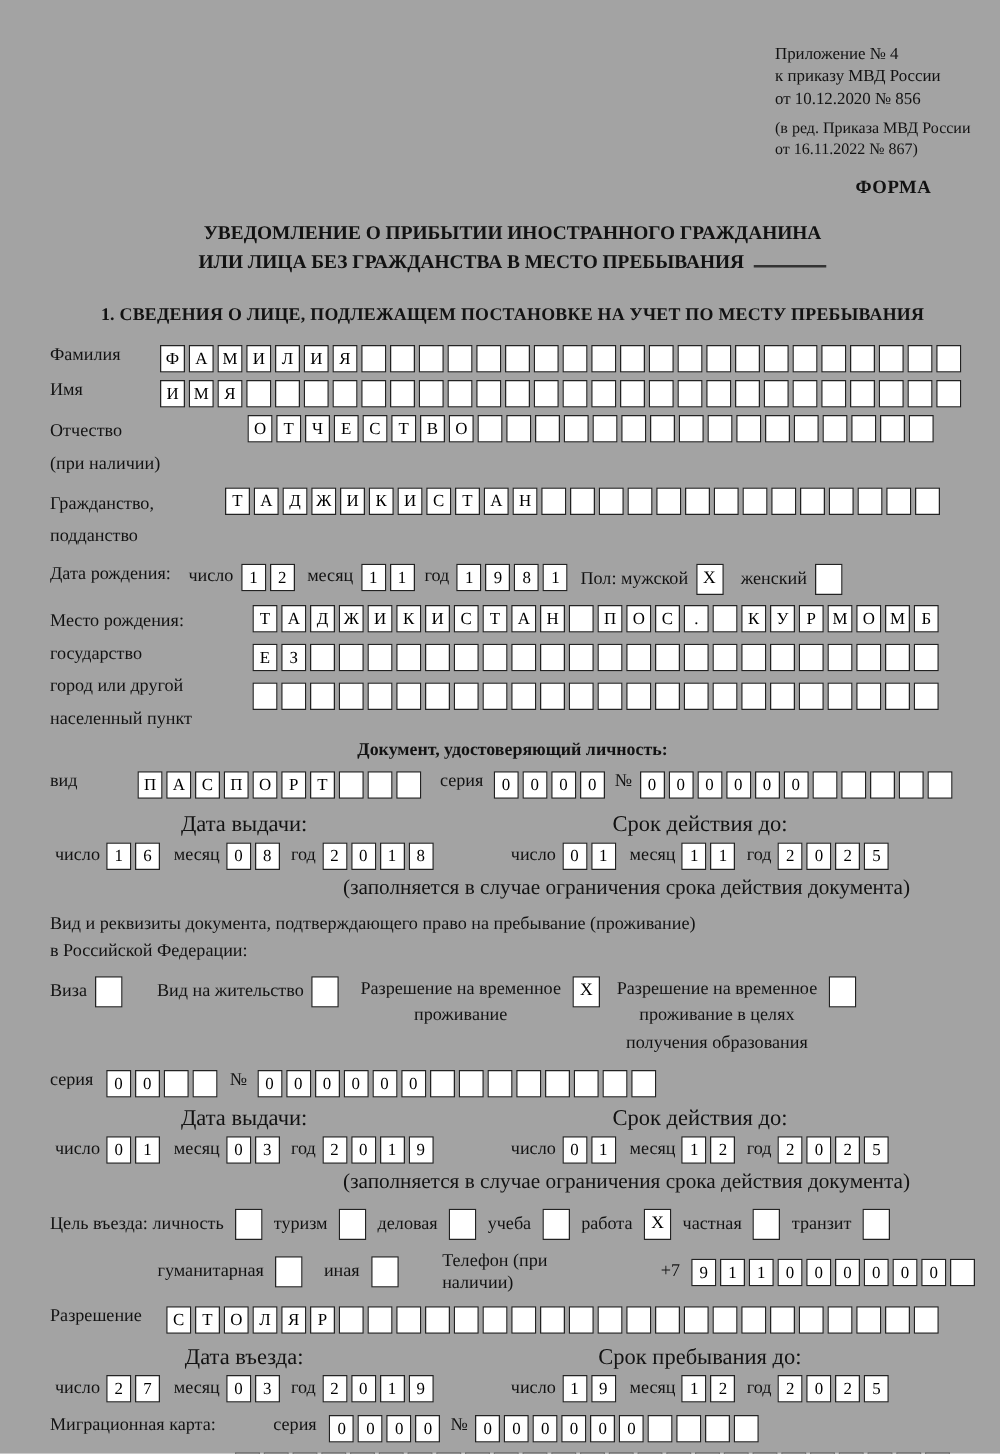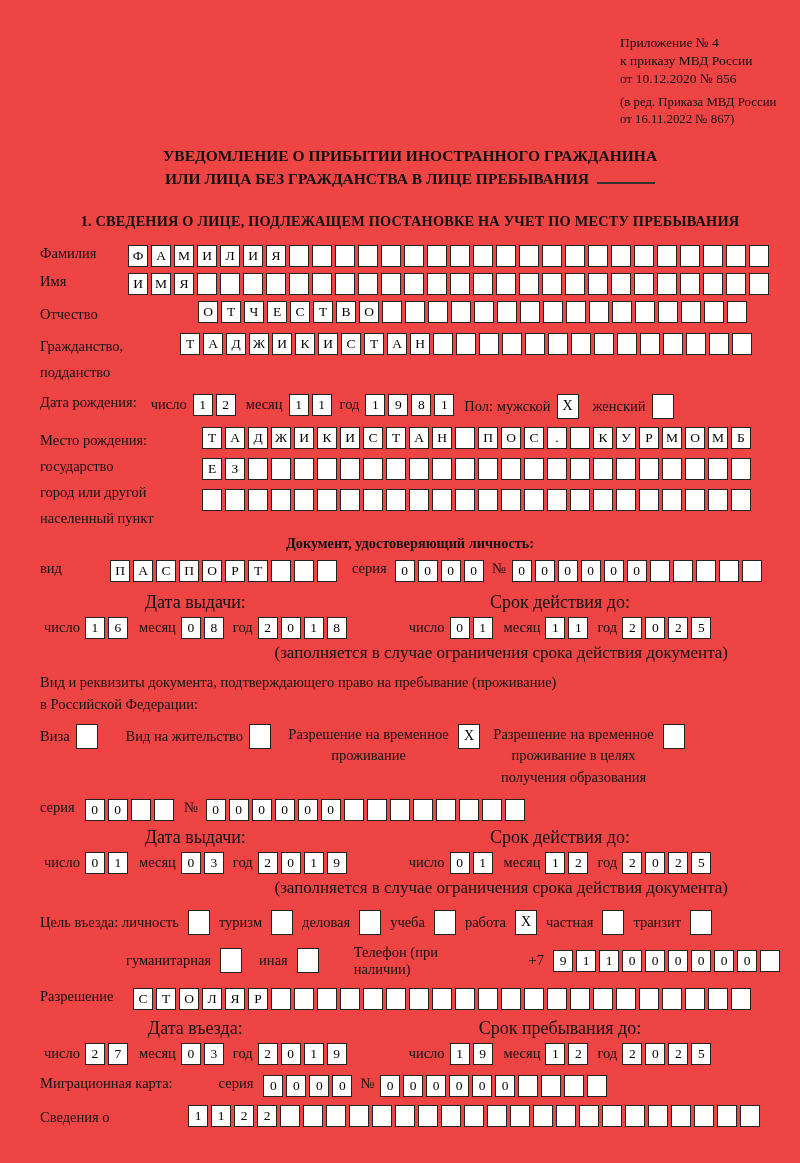--- a/index.html
+++ b/index.html
@@ -1,19 +1,19 @@
 <!DOCTYPE html>
 <html><head>
 <meta charset="utf-8">
 <style>
   html,body{margin:0;padding:0;background:#ffffff;}
   .page{
     width:800px;height:1163px;box-sizing:border-box;
     padding:34px 20px 10px 40px;
-    font-family:"Liberation Serif",serif;color:#121212;background:#ef4444;
+    font-family:"Liberation Serif",serif;color:#121212;background:#a3a3a3;
     position:relative;overflow:hidden;
   }
   
   .hdr{margin-left:580px;font-size:13.5px;line-height:1.32;}
   .hdr-small{margin-top:7px;font-size:12.8px;line-height:1.32;}
   .forma{margin-top:14px;padding-right:35px;text-align:right;font-weight:bold;font-size:15px;letter-spacing:.4px;}
   
   .title{margin-top:16px;text-align:center;font-weight:bold;font-size:15.5px;line-height:1.5;}
   .uline{display:inline-block;width:58px;border-bottom:2.2px solid #333;height:.9em;margin-left:8px;}
   .sec-heading{margin-top:22px;margin-bottom:15px;text-align:center;font-weight:bold;font-size:14.3px;letter-spacing:.2px;}
@@ -55,24 +55,25 @@
 
   <div class="hdr">
     <div>Приложение № 4</div>
     <div>к приказу МВД России</div>
     <div>от 10.12.2020 № 856</div>
     <div class="hdr-small">
       <div>(в ред. Приказа МВД России</div>
       <div>от 16.11.2022 № 867)</div>
     </div>
   </div>
+  <div class="forma">ФОРМА</div>
 
   <div class="title">
     <div>УВЕДОМЛЕНИЕ О ПРИБЫТИИ ИНОСТРАННОГО ГРАЖДАНИНА</div>
-    <div><span>ИЛИ ЛИЦА БЕЗ ГРАЖДАНСТВА В ЛИЦЕ ПРЕБЫВАНИЯ</span><span class="uline"></span></div>
+    <div><span>ИЛИ ЛИЦА БЕЗ ГРАЖДАНСТВА В МЕСТО ПРЕБЫВАНИЯ</span><span class="uline"></span></div>
   </div>
 
   <div class="sec-heading">1. СВЕДЕНИЯ О ЛИЦЕ, ПОДЛЕЖАЩЕМ ПОСТАНОВКЕ НА УЧЕТ ПО МЕСТУ ПРЕБЫВАНИЯ</div>
 
   <div class="frow vcent">
     <span class="lbl w88">Фамилия</span>
     <span class="cells">
         <span class="cell">Ф</span>
         <span class="cell">А</span>
         <span class="cell">М</span>
@@ -134,20 +135,21 @@
         <span class="cell"></span>
         <span class="cell"></span>
         <span class="cell"></span>
         <span class="cell"></span>
       </span>
   </div>
 
   <div class="frow">
     <span class="lbl w158">
       <span class="ml2" style="display:block">Отчество</span>
+      <span class="ml2" style="display:block">(при наличии)</span>
     </span>
     <span class="cells">
         <span class="cell">О</span>
         <span class="cell">Т</span>
         <span class="cell">Ч</span>
         <span class="cell">Е</span>
         <span class="cell">С</span>
         <span class="cell">Т</span>
         <span class="cell">В</span>
         <span class="cell">О</span>

